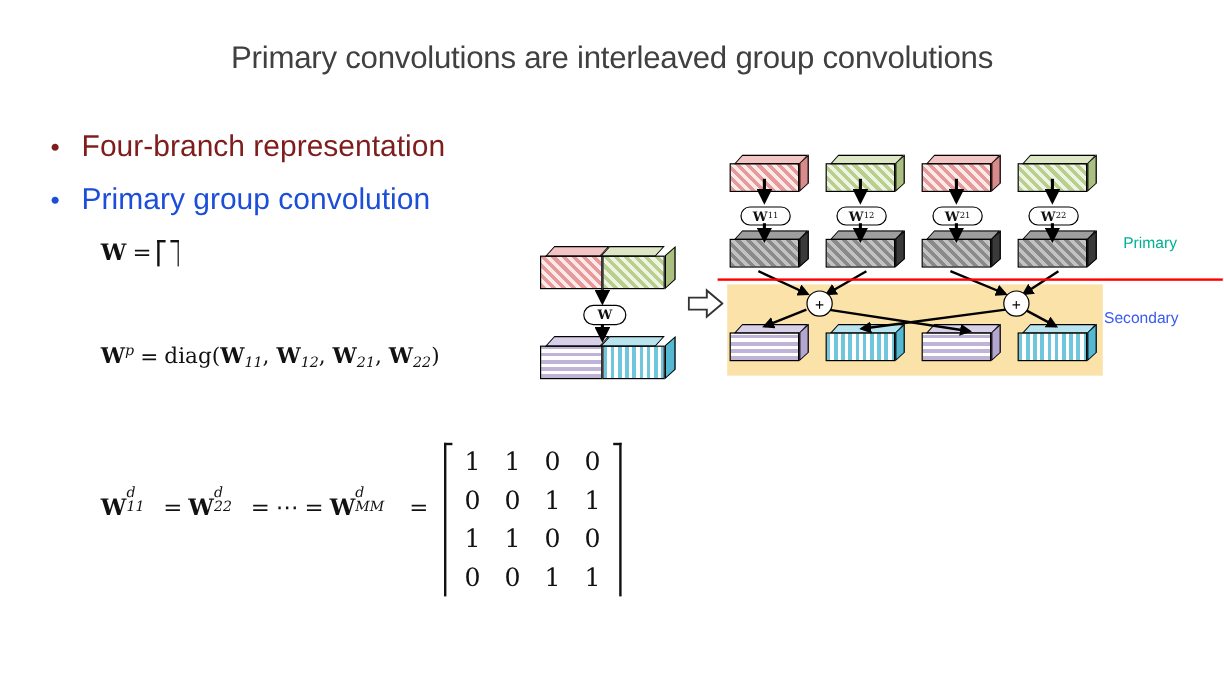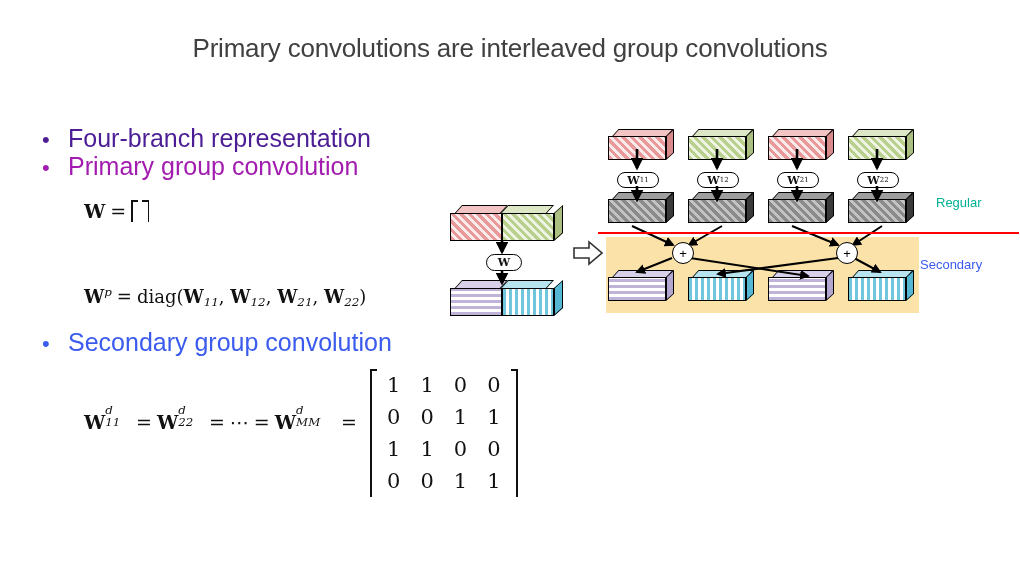--- a/index.html
+++ b/index.html
@@ -35,22 +35,22 @@
     font-family: "Liberation Sans", sans-serif;
     white-space: nowrap;
   }
   .bullet .dot {
     display: inline-block;
     width: 26px;
     text-align: left;
     font-size: 22px;
     vertical-align: baseline;
   }
-  .b1 { left: 42px; top: 108px; color: #4c1d95; margin-top: 16px; }
-  .b2 { left: 42px; top: 152px; color: #a21caf; }
+  .b1 { left: 42px; top: 108px; color: #7f1d1d; }
+  .b2 { left: 42px; top: 152px; color: #1d4ed8; }
   .b3 { left: 42px; top: 328px; color: #3B5BEF; }
 
   
   .math {
     position: absolute;
     font-family: "DejaVu Serif", serif;
     color: #111111;
     white-space: nowrap;
   }
   .mb { font-weight: bold; }
@@ -240,23 +240,20 @@
   <div class="slide-title">Primary convolutions are interleaved group convolutions</div>
 
   <div class="bullet b1">
     <span class="dot">•</span><span>Four-branch representation</span>
   </div>
 
   <div class="bullet b2">
     <span class="dot">•</span><span>Primary group convolution</span>
   </div>
 
-  <div class="bullet b3">
-    <span class="dot">•</span><span>Secondary group convolution</span>
-  </div>
 
   <div class="math" id="formula-matrix-w">
     <span class="mb">W</span>
     <span class="op rm">=</span>
     <span class="brk brk-l"></span>
     <span class="brk brk-r"></span>
   </div>
 
   <div class="math" id="formula-diag">
     <span class="mb">W</span><span class="sup">p</span><span class="op rm">=</span><span class="rm">diag</span><span class="rm">(</span><span class="mb">W</span><span class="sub">11</span><span class="rm">,</span>&nbsp;<span class="mb">W</span><span class="sub">12</span><span class="rm">,</span>&nbsp;<span class="mb">W</span><span class="sub">21</span><span class="rm">,</span>&nbsp;<span class="mb">W</span><span class="sub">22</span><span class="rm">)</span>
@@ -438,16 +435,16 @@
   <div style="position:absolute;left:672px;top:242px;width:20px;height:20px;border:1.8px solid #000;border-radius:50%;background:#fff;
               display:flex;align-items:center;justify-content:center;font-size:13px;font-family:'Liberation Sans',sans-serif;color:#000;line-height:1;">
     <span>+</span>
   </div>
   <div style="position:absolute;left:836px;top:242px;width:20px;height:20px;border:1.8px solid #000;border-radius:50%;background:#fff;
               display:flex;align-items:center;justify-content:center;font-size:13px;font-family:'Liberation Sans',sans-serif;color:#000;line-height:1;">
     <span>+</span>
   </div>
 
   <div id="divider-line"></div>
-  <div class="region-label" id="label-primary">Regular</div>
+  <div class="region-label" id="label-primary">Primary</div>
   <div class="region-label" id="label-secondary">Secondary</div>
 
 </div>
 
 </body></html>

